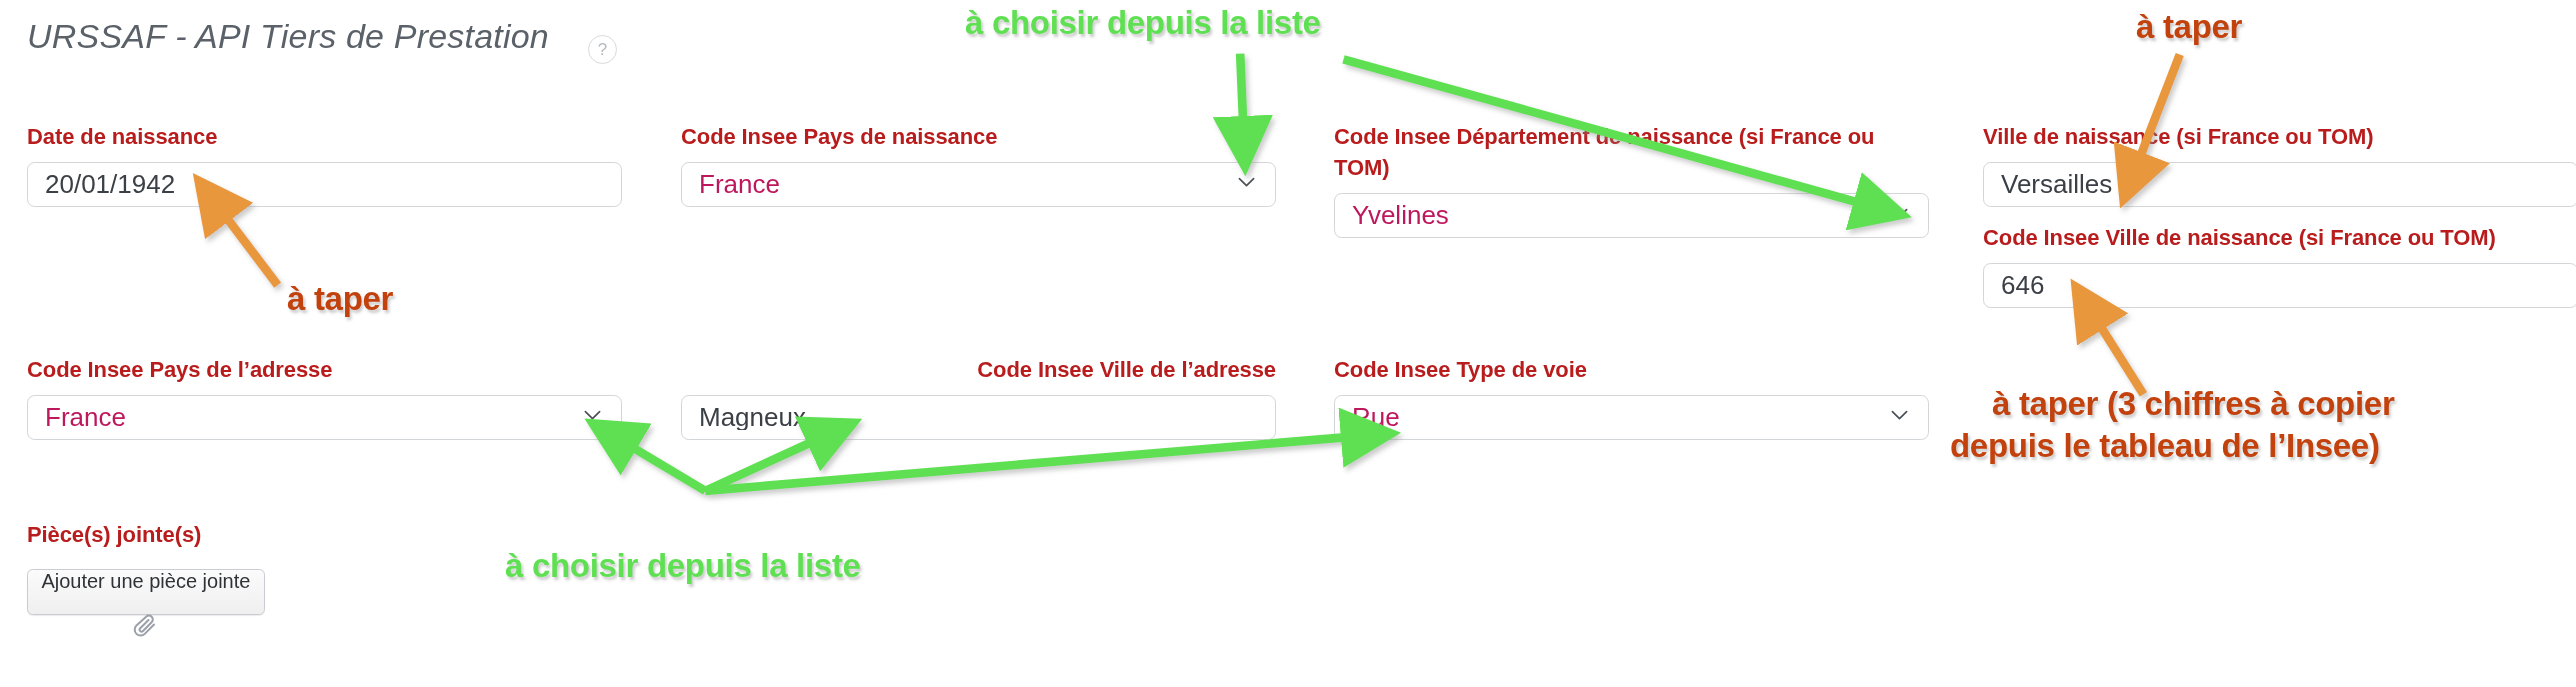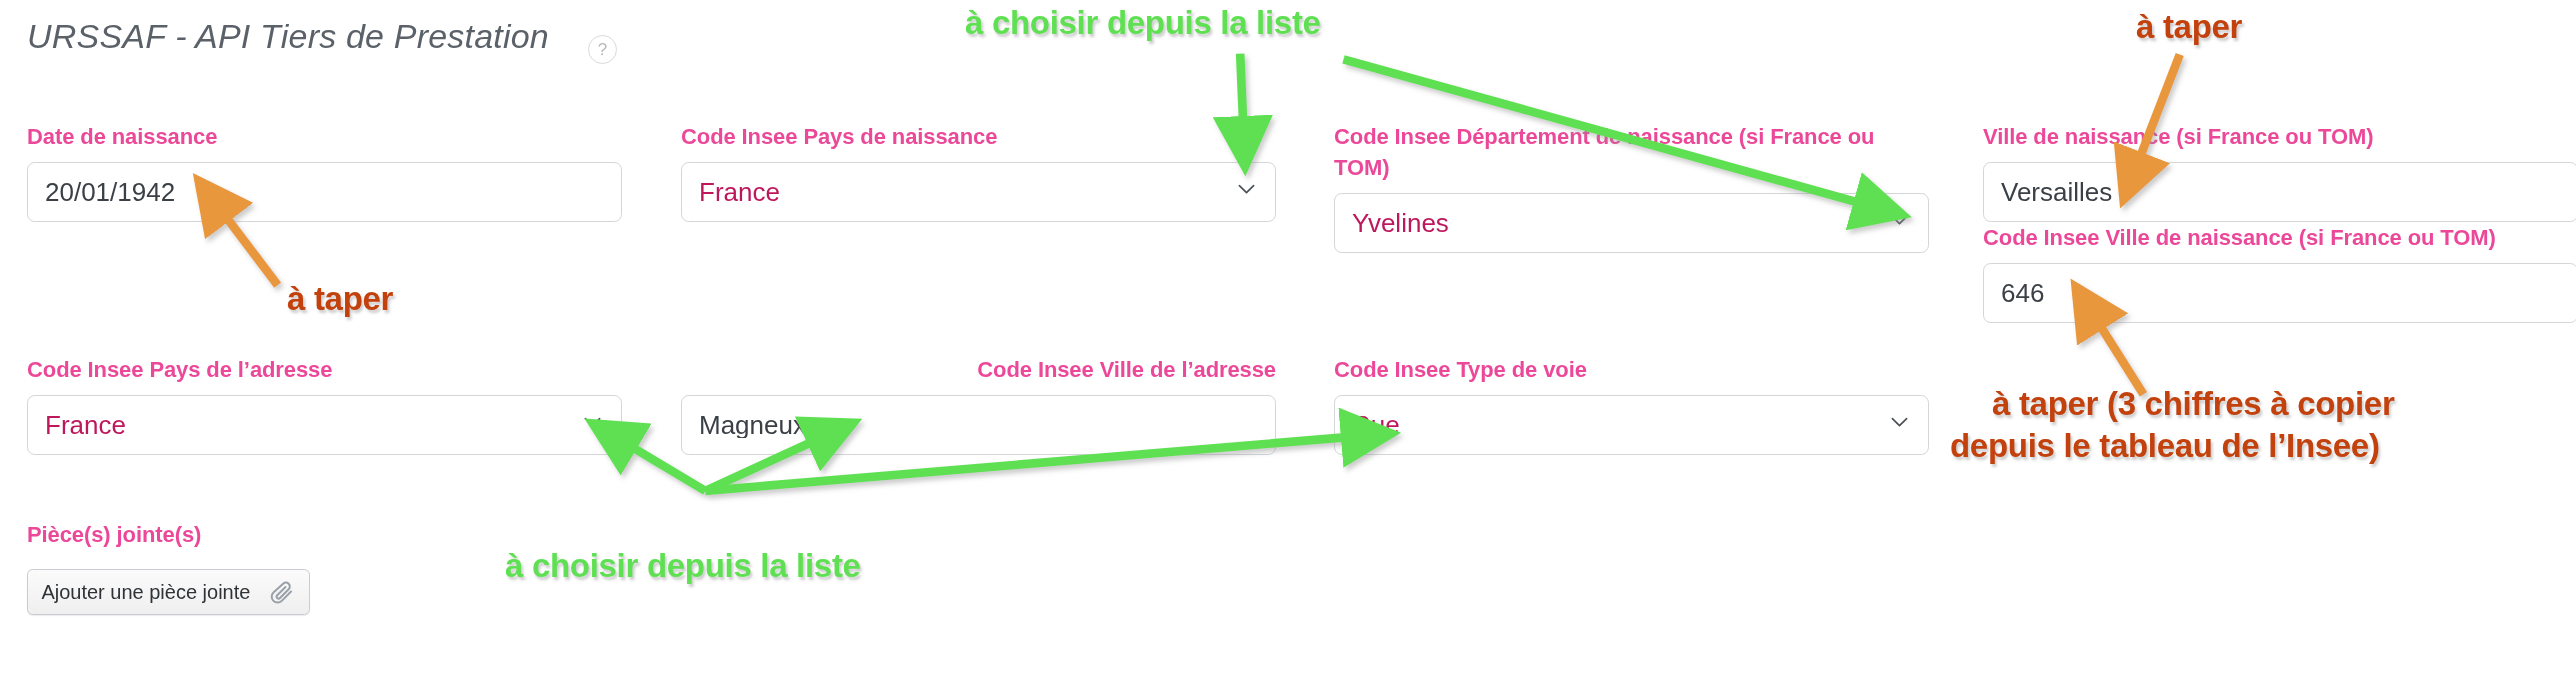--- a/index.html
+++ b/index.html
@@ -46,28 +46,28 @@
     box-sizing: border-box;
   }
 
   
   .field {
     position: absolute;
   }
   .field-label {
     font-size: 22px;
     font-weight: bold;
-    color: #ec4899;
+    color: #b91c1c;
     line-height: 31px;
     margin: 0 0 9.6px 0;
     letter-spacing: -0.1px;
   }
   .control {
     box-sizing: border-box;
-    height: 60px;
+    height: 45px;
     border: 1.9px solid #d3d6d9;
     border-radius: 7.7px;
     background: #ffffff;
     display: flex;
     align-items: center;
     padding: 0 17px;
     position: relative;
   }
   .control .value {
     font-size: 26px;
@@ -97,20 +97,21 @@
     gap: 20px;
     height: 46px;
     padding: 0 13.4px;
     border: 1px solid #c9ccd0;
     border-radius: 5.7px;
     background: linear-gradient(180deg,#fbfbfb 0%, #efefef 100%);
     box-shadow: 0 1px 1px rgba(0,0,0,0.08);
     font-size: 20px;
     color: #2f3337;
     white-space: nowrap;
+    flex-direction: column;
   }
   .clip-icon { width: 25px; height: 25px; display:block; }
 
   
   .annot {
     position: absolute;
     font-size: 33px;
     font-weight: bold;
     line-height: 42px;
     white-space: pre;

